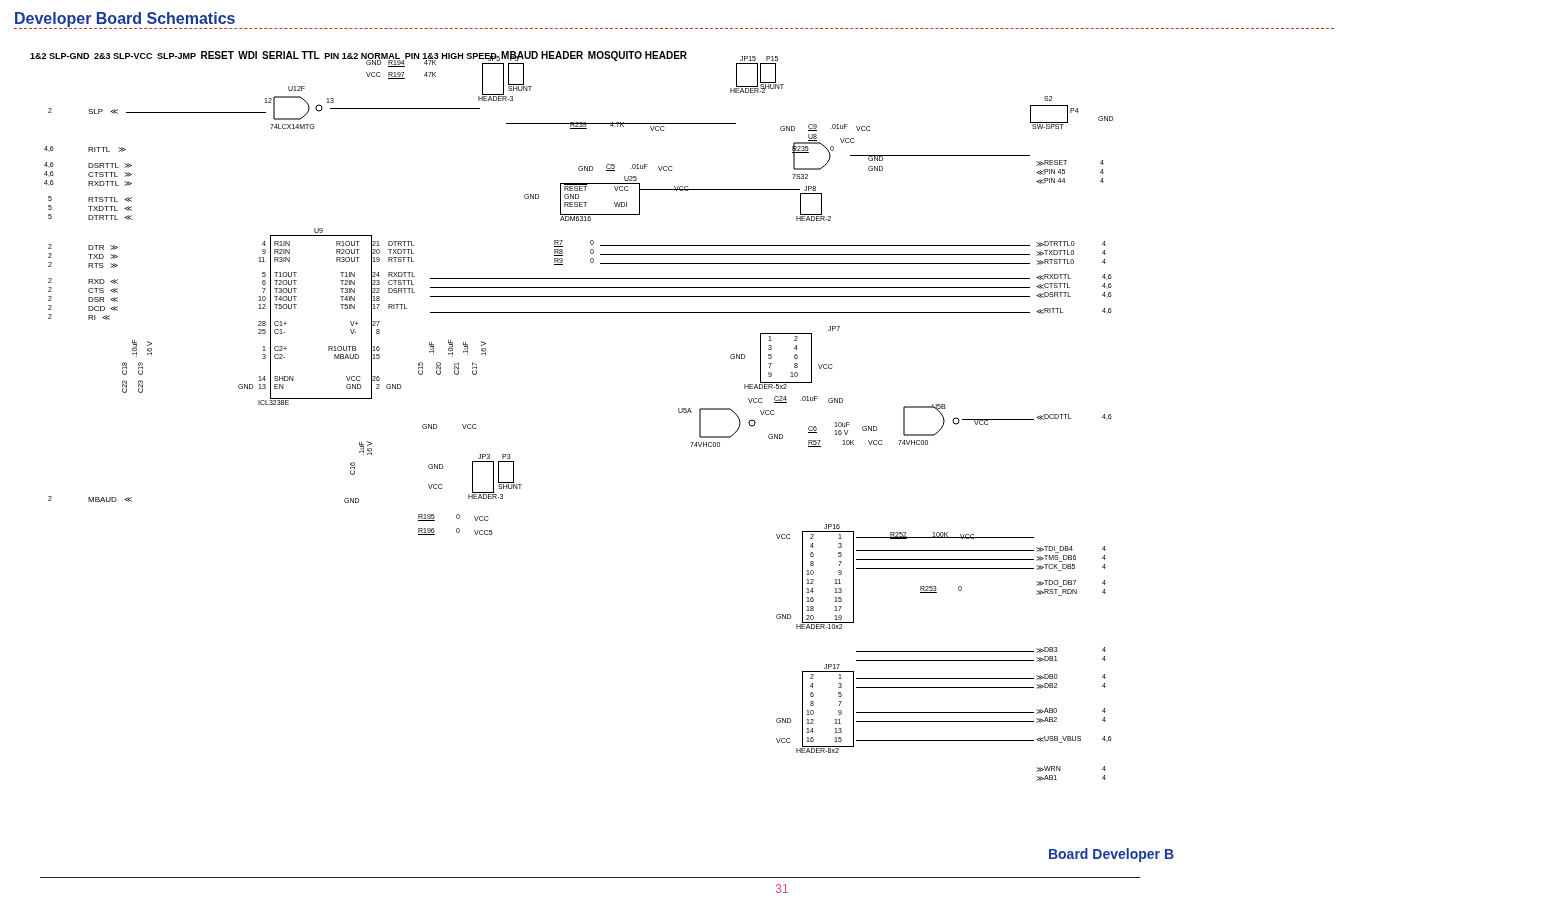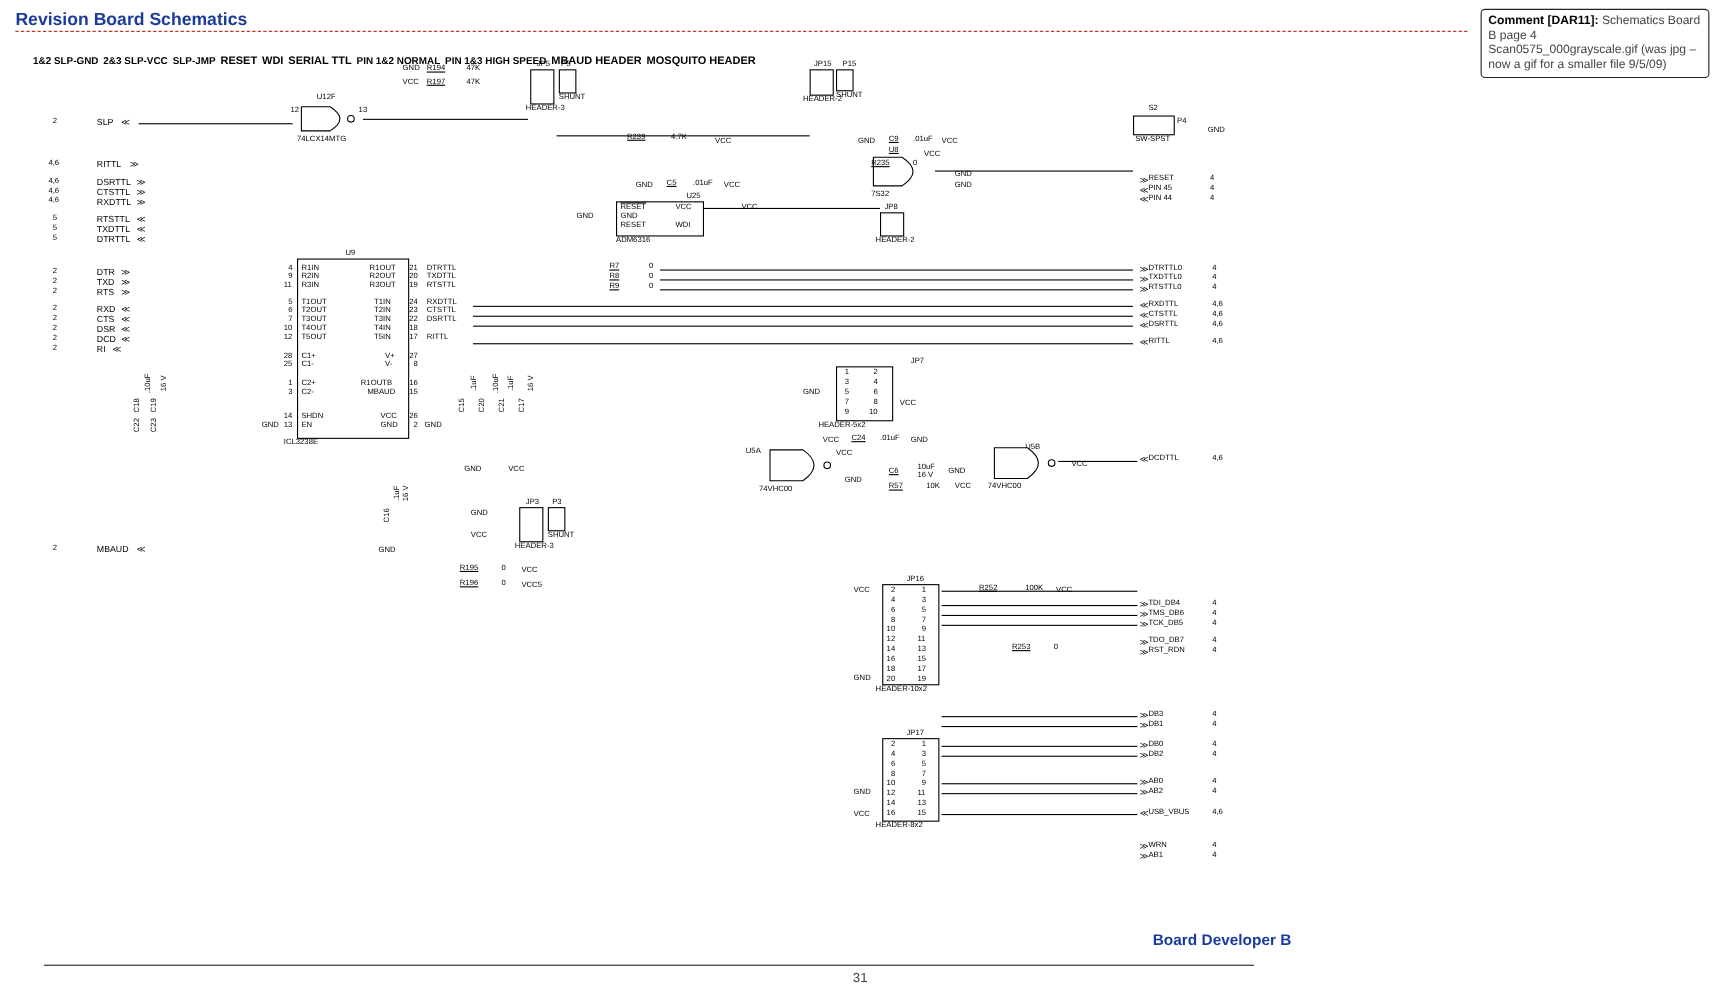--- a/index.html
+++ b/index.html
@@ -61,21 +61,21 @@
     font-weight: bold;
     color: #1a3b9a;
     font-size: 14px;
   }
   .page-num {
     position: absolute;
     bottom: 16px;
     left: 50%;
     transform: translateX(-50%);
     font-size: 12px;
-    color: #404040;
+    color: #ec4899;
   }
   .footer-line {
     position: absolute;
     bottom: 34px;
     left: 40px;
     width: 1100px;
     border-top: 1px solid #222;
   }
   
   .lbl {
@@ -98,28 +98,23 @@
   .line {
     position: absolute;
     background: #000;
   }
 </style>
 </head>
 <body>
 
 <div class="page">
 
-  <div class="header">Revision Board Schematics</div>
+  <div class="header">Developer Board Schematics</div>
   <div class="header-line"></div>
 
-  <div class="comment-box">
-    <b>Comment [DAR11]:</b>
-    <span>Schematics Board B page 4</span><br>
-    <span>Scan0575_000grayscale.gif (was jpg – now a gif for a smaller file 9/5/09)</span>
-  </div>
 
   <div class="schematic">
 
     
     <div class="box" style="left:452px;top:18px;width:20px;height:30px;"></div>
     <span class="lbl tiny" style="left:458px;top:10px;">JP5</span>
     <span class="lbl tiny" style="left:480px;top:10px;">P5</span>
     <div class="box" style="left:478px;top:18px;width:14px;height:20px;"></div>
     <span class="lbl-med" style="left:500px;top:18px;">1&amp;2 SLP-GND</span>
     <span class="lbl-med" style="left:500px;top:32px;">2&amp;3 SLP-VCC</span>

